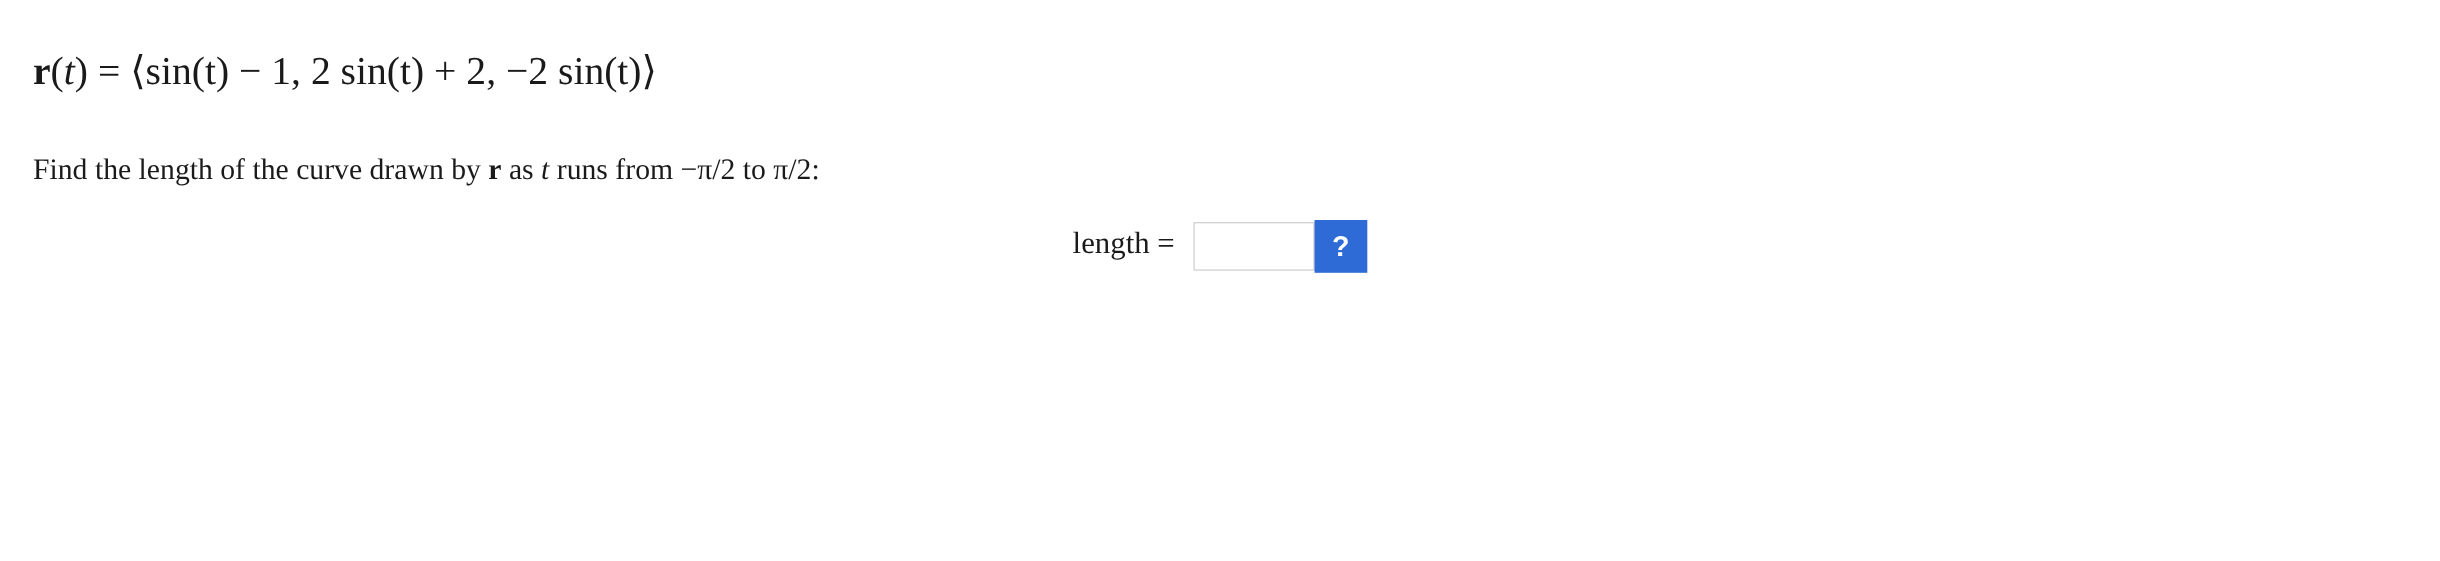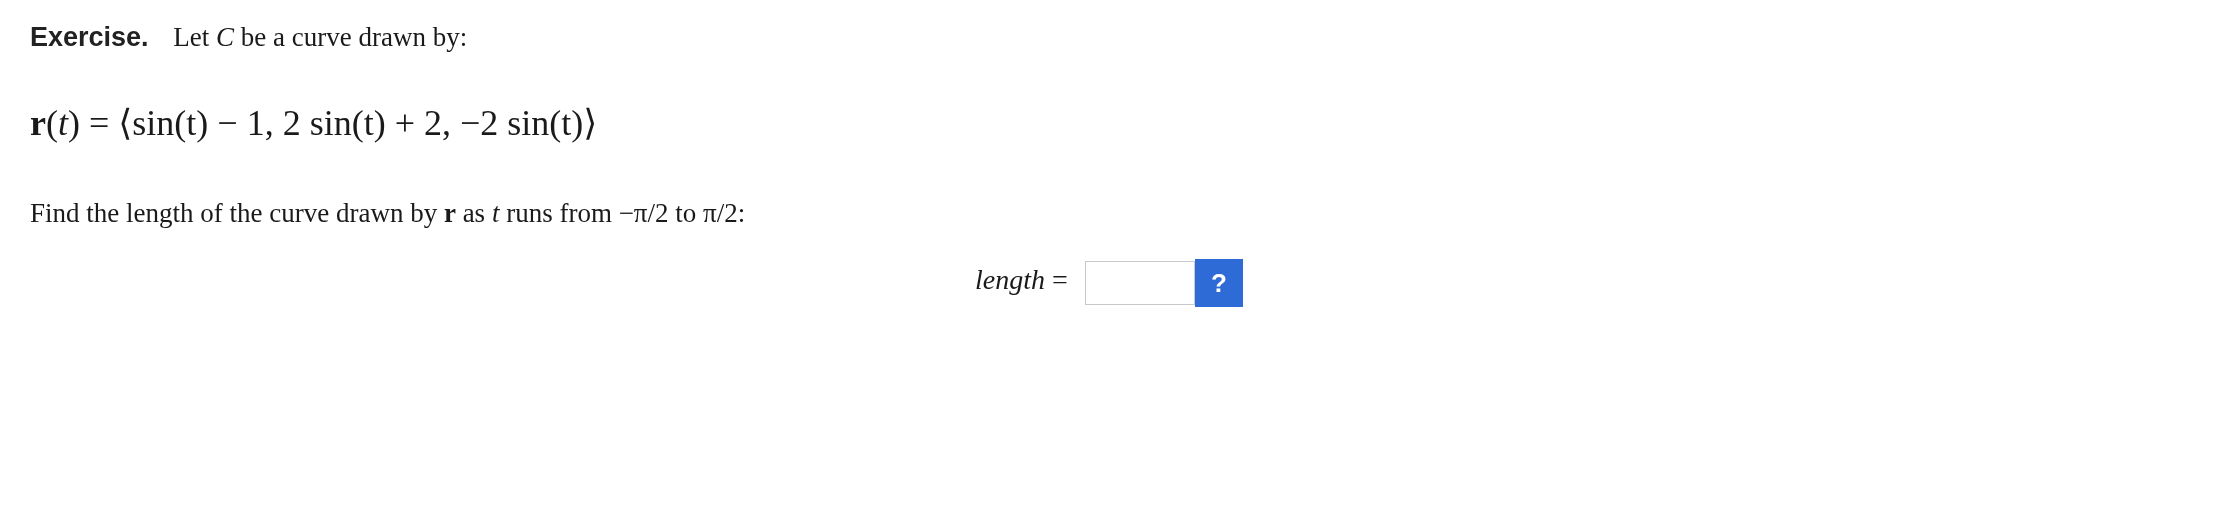--- a/index.html
+++ b/index.html
@@ -35,21 +35,20 @@
     margin: 20px 0 45px 0;
     font-size: 36px;
   }
   .equation-block .lhs { font-weight: bold; }
   .prompt-line { margin-bottom: 26px; }
   .answer-line {
     text-align: center;
     font-size: 28px;
   }
   .answer-label {
-    font-style: italic;
   }
   .answer-input {
     display: inline-block;
     vertical-align: middle;
     width: 110px;
     height: 44px;
     border: 1px solid #c9c9c9;
     background: #ffffff;
     font-size: 22px;
     padding: 0 6px;
@@ -72,26 +71,20 @@
     user-select: none;
     margin-left: -2px;
   }
   .bold { font-weight: 700; }
 </style>
 </head>
 <body>
 
 <div class="page">
 
-  <div class="heading-line">
-    <span class="heading-label">Exercise.</span>
-    <span class="heading-text">
-      <span>Let </span><span class="math-i">C</span><span> be a curve drawn by:</span>
-    </span>
-  </div>
 
   <div class="equation-block">
     <span class="lhs">
       <span>r</span><span style="font-weight:normal">(</span><span class="math-i" style="font-weight:normal">t</span><span style="font-weight:normal">)</span>
     </span><span> = </span><span>⟨sin(t) − 1, 2 sin(t) + 2, −2 sin(t)⟩</span>
   </div>
 
   <div class="prompt-line">
     <span>Find the length of the curve drawn by </span><span class="bold">r</span><span> as </span><span class="math-i">t</span><span> runs from −π/2 to π/2:</span>
   </div>

